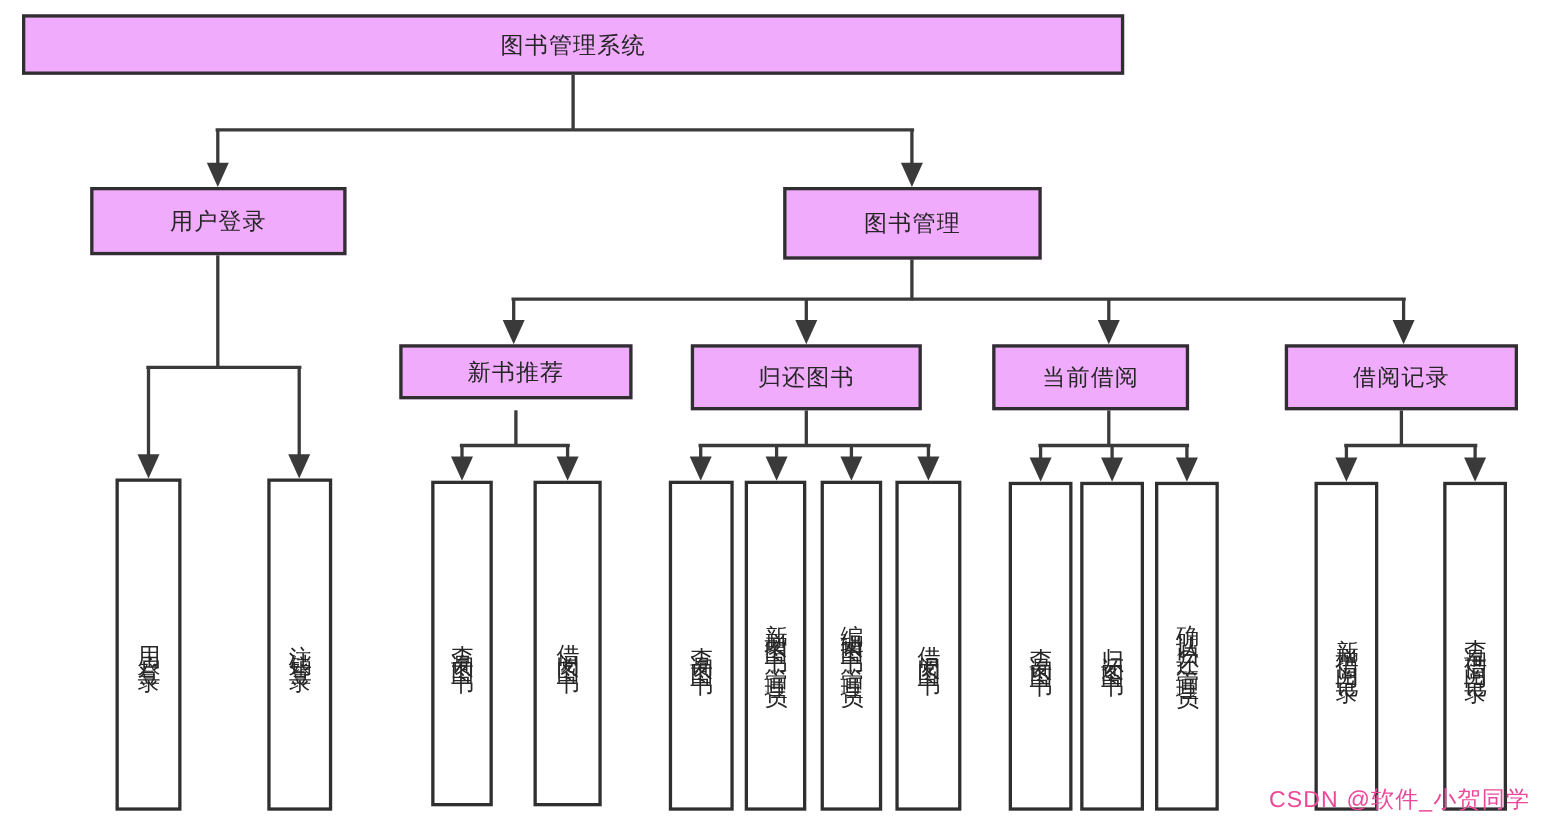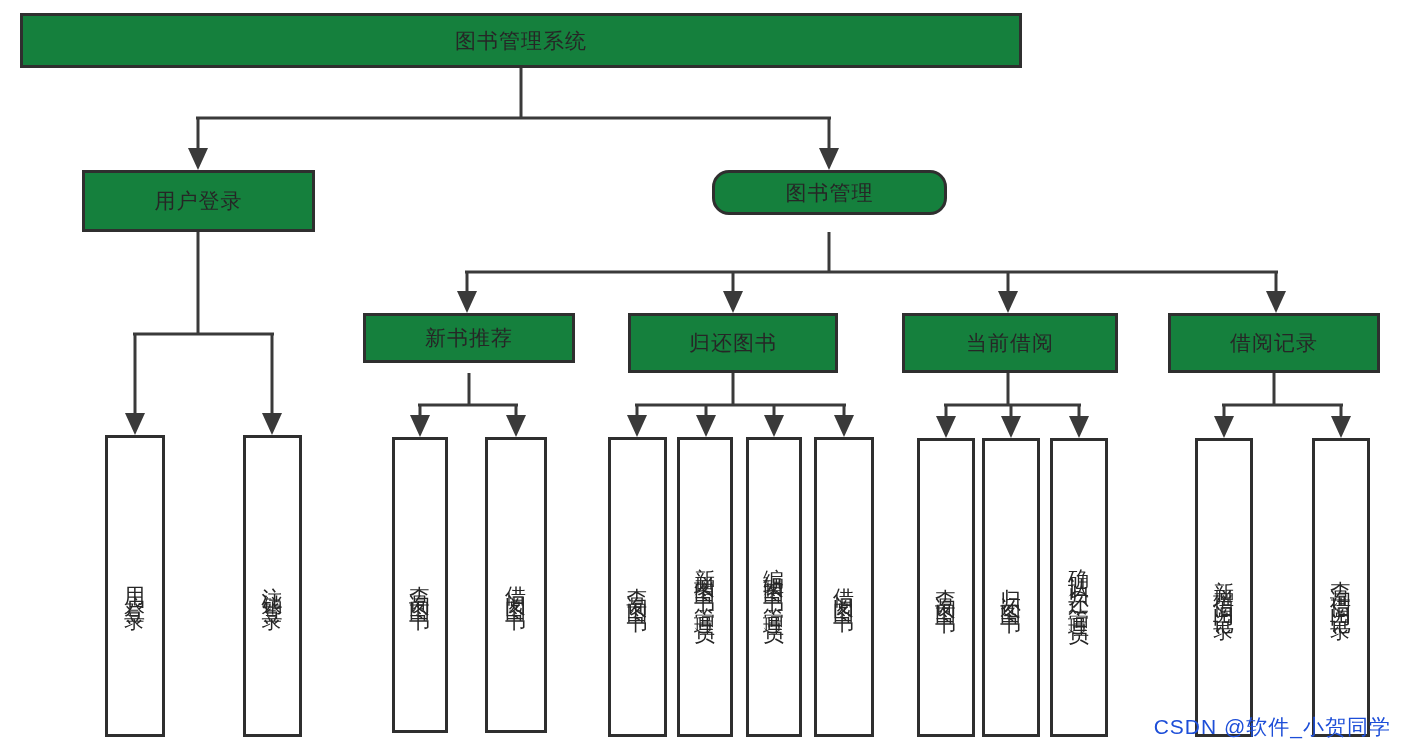--- a/index.html
+++ b/index.html
@@ -3,58 +3,58 @@
 <meta charset="utf-8">
 <style>
   html,body{margin:0;padding:0;background:#ffffff;}
   body{font-family:"Liberation Sans","DejaVu Sans",sans-serif;}
   .diagram{position:relative;width:1405px;height:747px;background:#ffffff;overflow:hidden;}
   .connectors{position:absolute;left:0;top:0;width:1405px;height:747px;}
   .connectors line{stroke:#3a3a3a;stroke-width:3;}
   .connectors polygon{fill:#3a3a3a;}
   .box{
     position:absolute;box-sizing:border-box;
-    border:3px solid #2f2f2f;background:#15803d;
+    border:3px solid #2f2f2f;background:#f0abfc;
     display:flex;align-items:center;justify-content:center;
     color:#262626;font-size:21px;letter-spacing:1px;
   }
   .vbox{
     position:absolute;box-sizing:border-box;
     border:3px solid #2f2f2f;background:#ffffff;
     display:flex;align-items:center;justify-content:center;
     color:#262626;font-size:21px;
   }
   .vbox span{writing-mode:vertical-lr;letter-spacing:8px;line-height:1;}
   
   #n-root{left:20px;top:13px;width:1002px;height:55px;}
   
   #n-login{left:82px;top:170px;width:233px;height:62px;}
-  #n-mgmt{left:712px;top:170px;width:235px;height:45px;border-radius:17px;}
+  #n-mgmt{left:712px;top:170px;width:235px;height:66px;}
   
   #n-nbr{left:363px;top:313px;width:212px;height:50px;}
   #n-bb{left:628px;top:313px;width:210px;height:60px;}
-  #n-cb{left:902px;top:313px;width:216px;height:60px;}
+  #n-cb{left:902px;top:313px;width:179px;height:60px;}
   #n-br{left:1168px;top:313px;width:212px;height:60px;}
   
   #n-login-1{left:105px;top:435px;width:60px;height:302px;}
   #n-login-2{left:243px;top:435px;width:59px;height:302px;}
   #n-nbr-1{left:392px;top:437px;width:56px;height:296px;}
   #n-nbr-2{left:485px;top:437px;width:62px;height:296px;}
   #n-bb-1{left:608px;top:437px;width:59px;height:300px;}
   #n-bb-2{left:677px;top:437px;width:56px;height:300px;}
   #n-bb-3{left:746px;top:437px;width:56px;height:300px;}
   #n-bb-4{left:814px;top:437px;width:60px;height:300px;}
   #n-cb-1{left:917px;top:438px;width:58px;height:299px;}
   #n-cb-2{left:982px;top:438px;width:58px;height:299px;}
   #n-cb-3{left:1050px;top:438px;width:58px;height:299px;}
   #n-br-1{left:1195px;top:438px;width:58px;height:299px;}
   #n-br-2{left:1312px;top:438px;width:58px;height:299px;}
   .watermark{
     position:absolute;right:14px;bottom:6px;
-    color:#1d4ed8;font-size:21px;letter-spacing:1px;white-space:nowrap;
+    color:#ec4899;font-size:21px;letter-spacing:1px;white-space:nowrap;
   }
 </style>
 </head>
 <body>
 
 <div class="diagram">
 
   <svg class="connectors" width="1405" height="747" viewBox="0 0 1405 747" xmlns="http://www.w3.org/2000/svg">
 
     <g>

